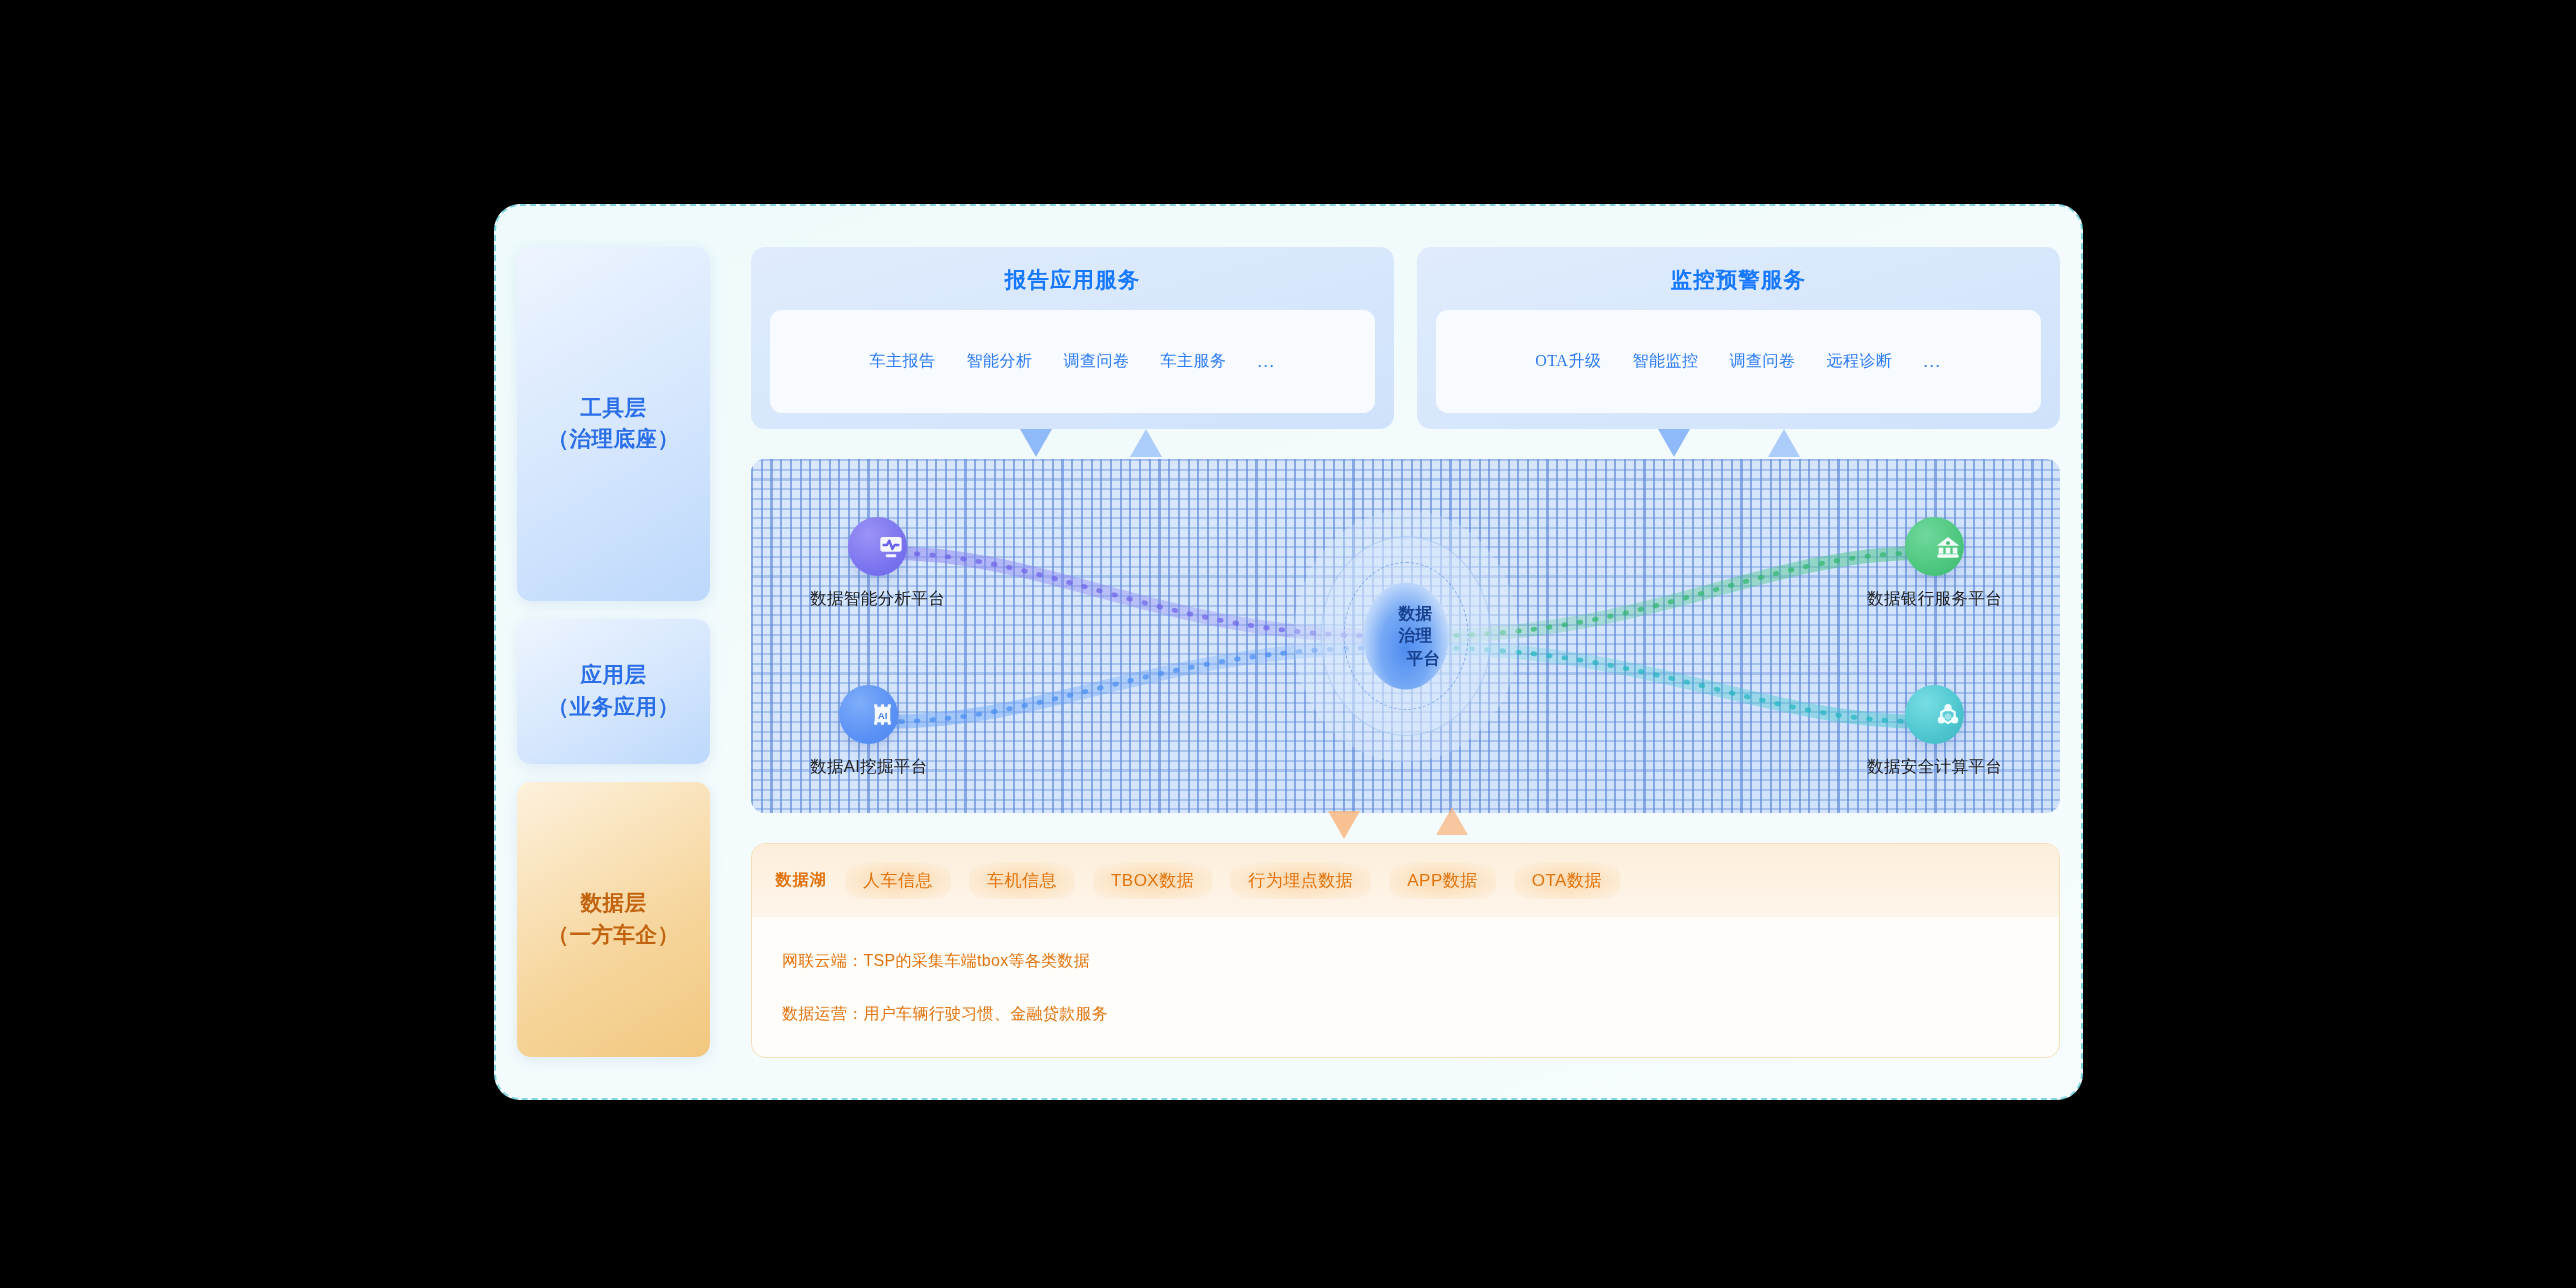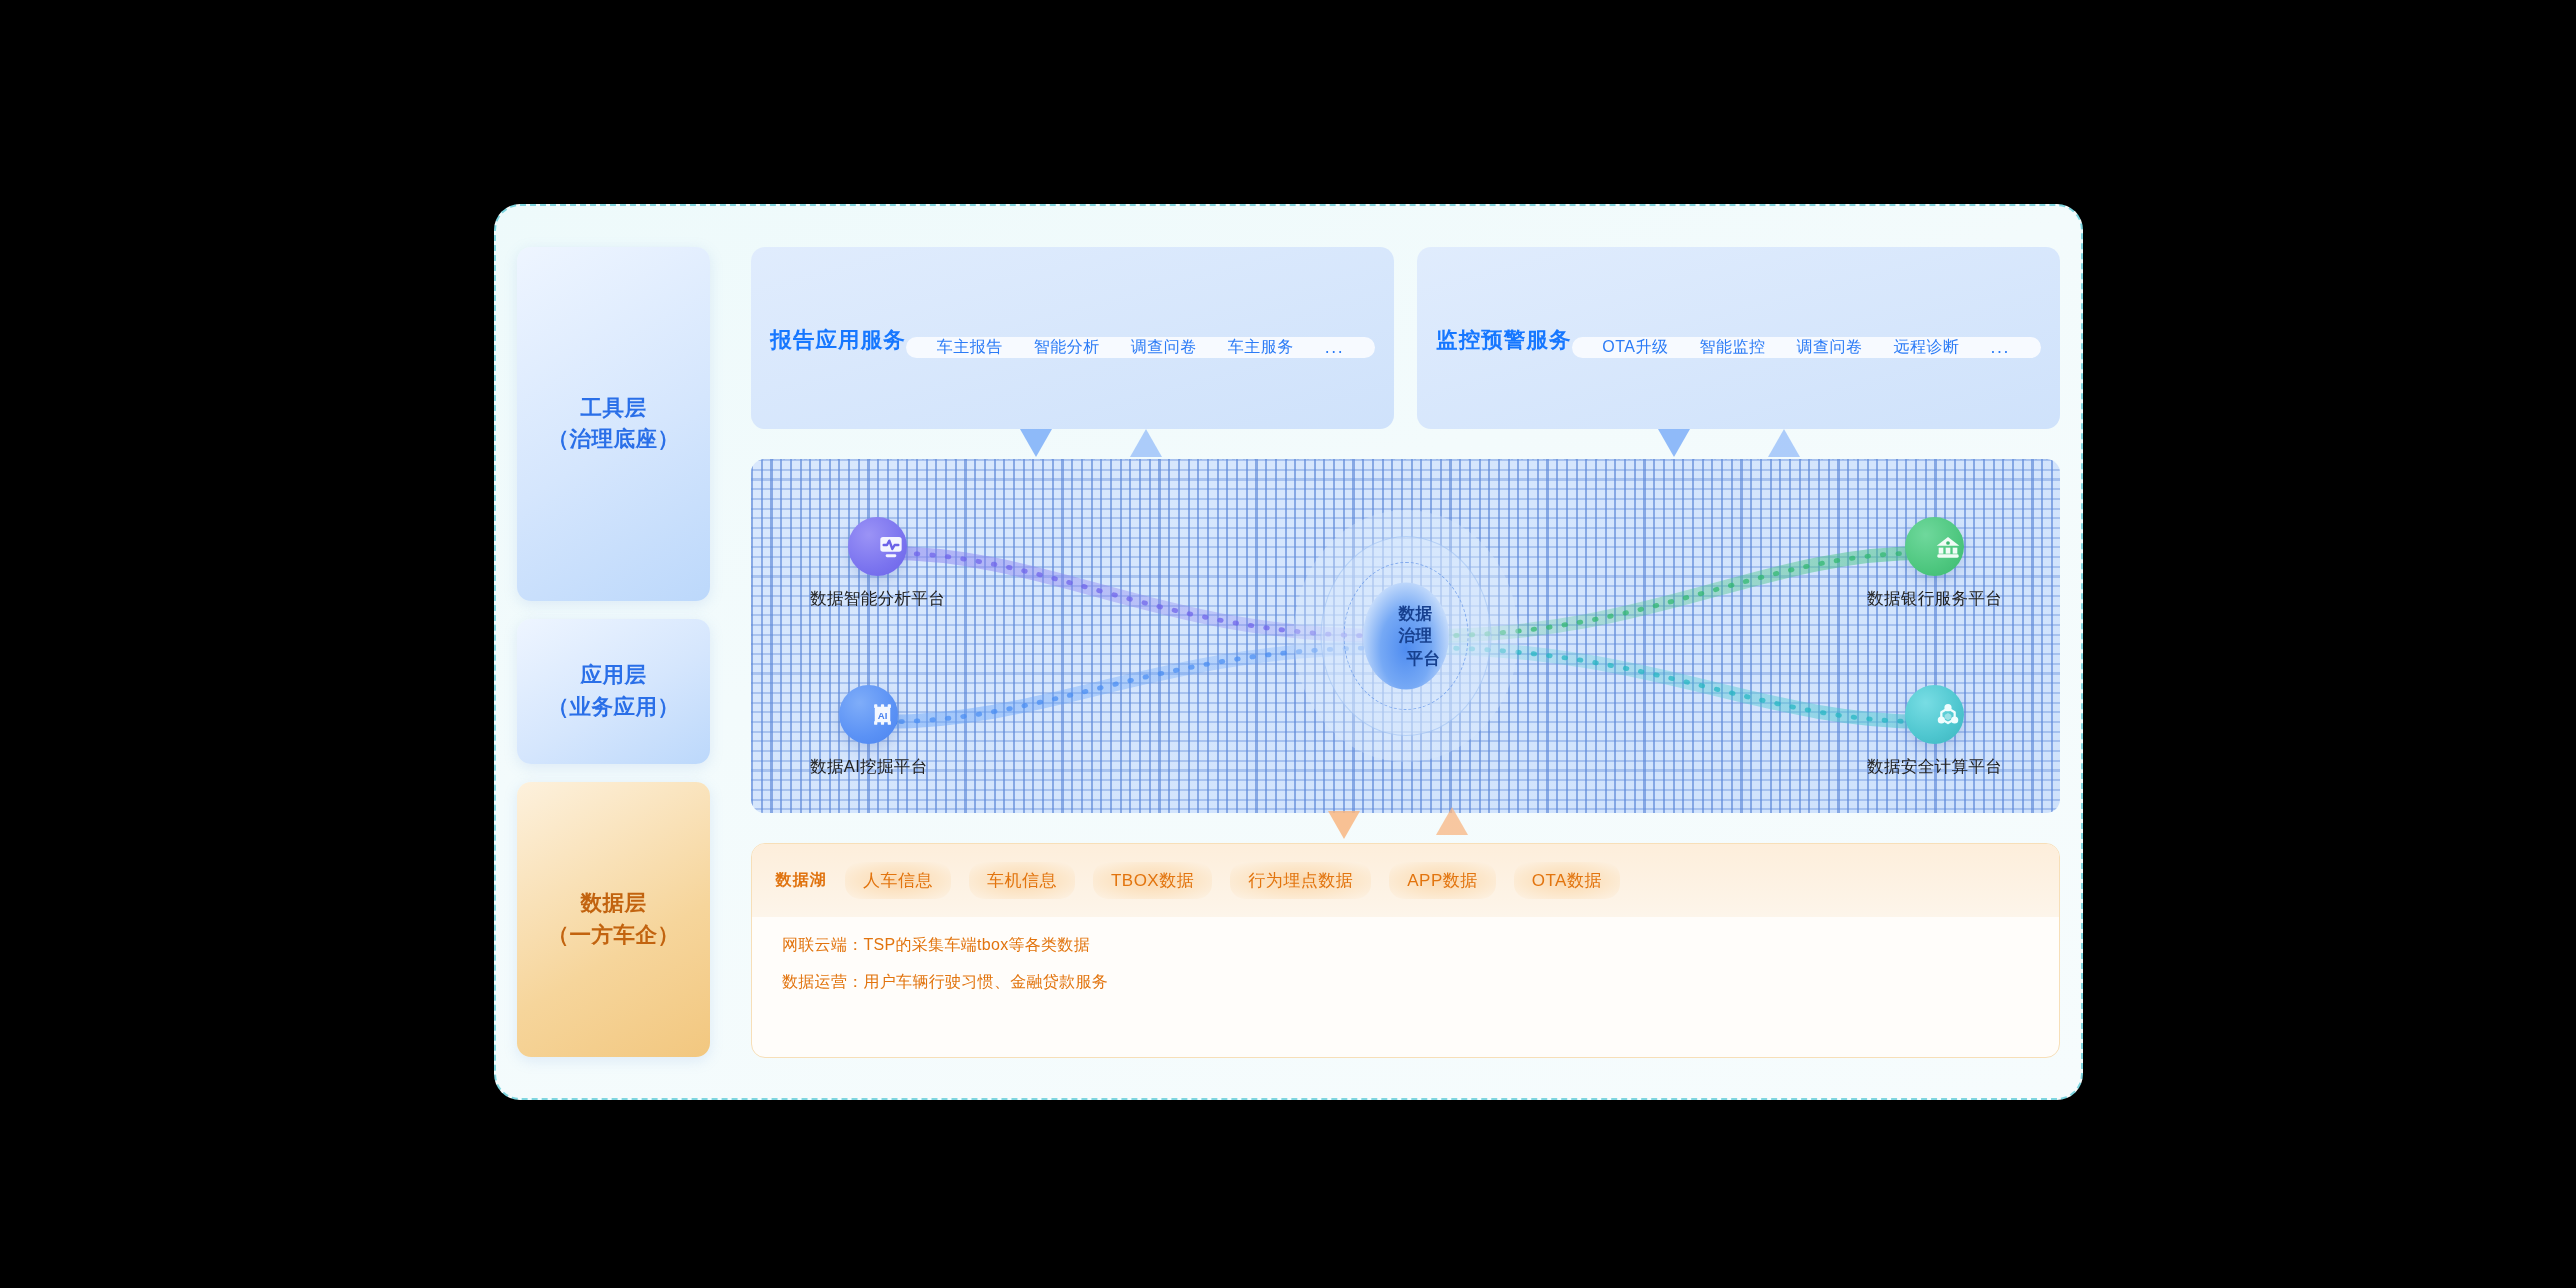--- a/index.html
+++ b/index.html
@@ -32,21 +32,21 @@
   .rail-data{ flex:1; }
 
   
   #app-layer{
     position:absolute; left:751px; top:247px; width:1309px; height:182px;
     display:flex; gap:22.5px;
   }
   .svc-box{
     flex:1; border-radius:14px; padding:18px 19.3px 16px;
     background:linear-gradient(165deg,#e0ecfd 0%,#cfe2fb 100%);
-    display:flex; flex-direction:row; align-items:center;
+    display:flex; flex-direction:column; align-items:center;font-family:Liberation Serif, serif;
   }
   .svc-title{ font-size:21.5px; font-weight:700; color:#1677ff; letter-spacing:1.1px; }
   .svc-pill{
     margin-top:16px; width:100%; flex:1; border-radius:11.8px;
     background:#f7faff; display:flex; align-items:center; justify-content:center;
     gap:31px; padding:0 21.5px;
   }
   .svc-item{ font-size:16px; color:#2b7bf6; white-space:nowrap; letter-spacing:0.5px; }
   .svc-item.more{ font-size:17.7px; letter-spacing:1.6px; }
 
@@ -127,21 +127,21 @@
     background:linear-gradient(180deg,#fdeedb 0%,#fdf5ea 100%);
   }
   #lake-title{ font-size:16px; font-weight:700; color:#e0730f; letter-spacing:1.1px; white-space:nowrap; }
   .tag{
     padding:7px 18px; border-radius:15px; font-size:17px; color:#e2740e;
     background:radial-gradient(ellipse at 50% 50%,#fbd9b0 0%,#fce7cb 55%,#fdf3e6 100%);
     white-space:nowrap; letter-spacing:0.5px;
   }
   #lake-body{ padding:18px 30px 0; display:flex; }
   .lake-col{ flex:1; display:flex; flex-direction:column; gap:16px; }
-  .lake-line{ font-size:16px; color:#e2740e; white-space:nowrap; letter-spacing:0.3px; }
+  .lake-line{ font-size:16px; color:#e2740e; white-space:nowrap; letter-spacing:0.3px;margin-top:16px; }
 </style>
 </head>
 <body>
 
 <div id="diagram-root"></div>
 
 <div id="layer-rail">
   <div class="rail-card rail-blue rail-tool">
     <span>工具层</span>
     <span>（治理底座）</span>

